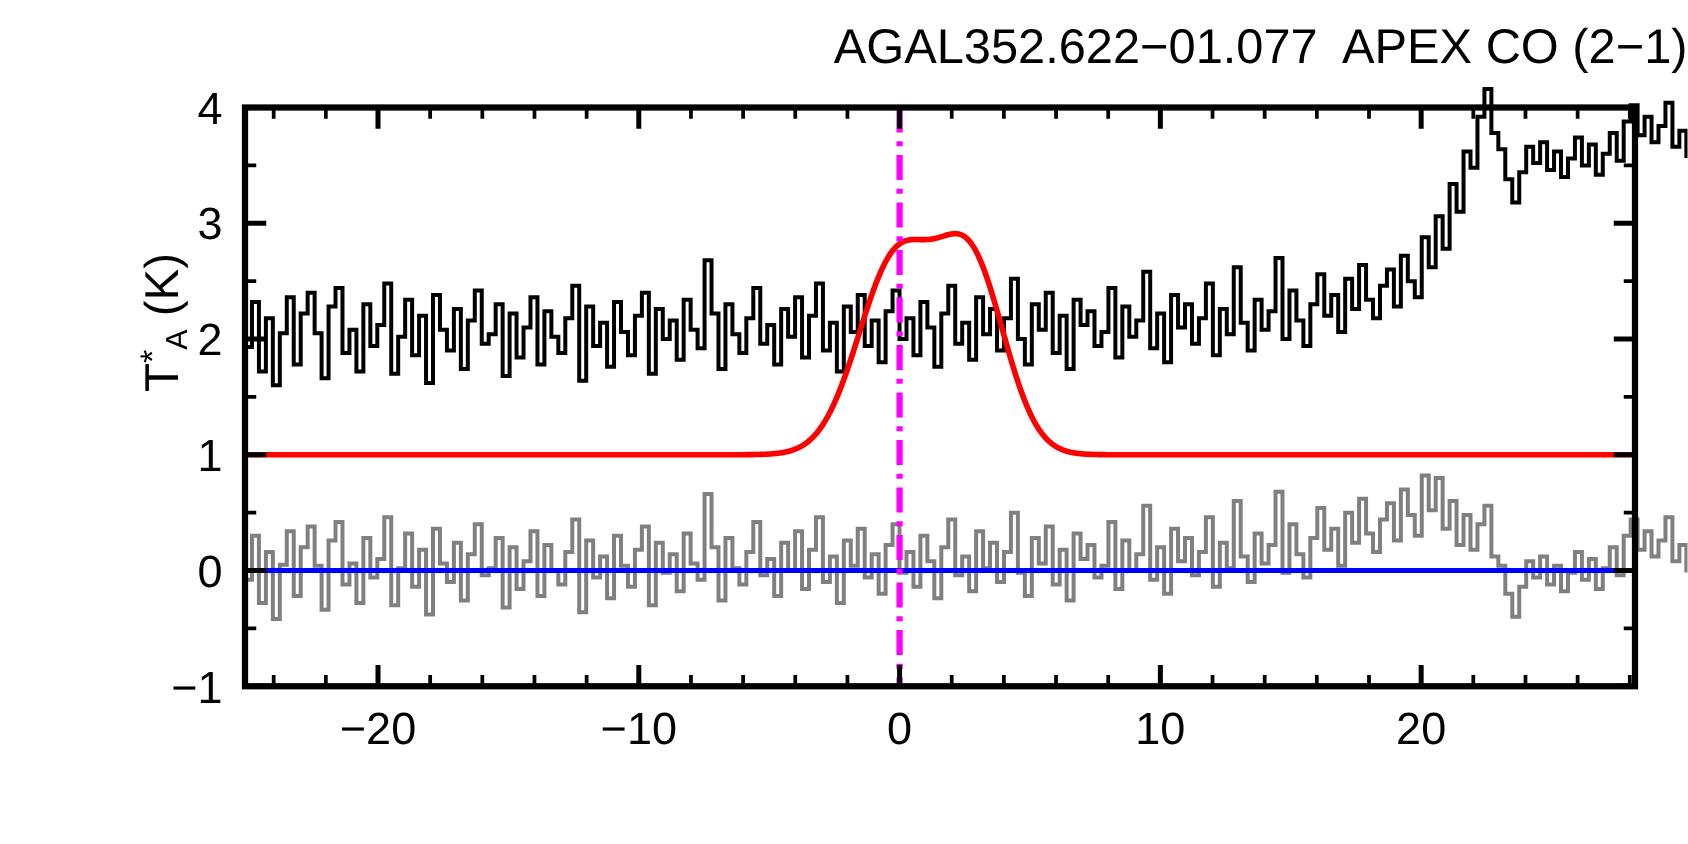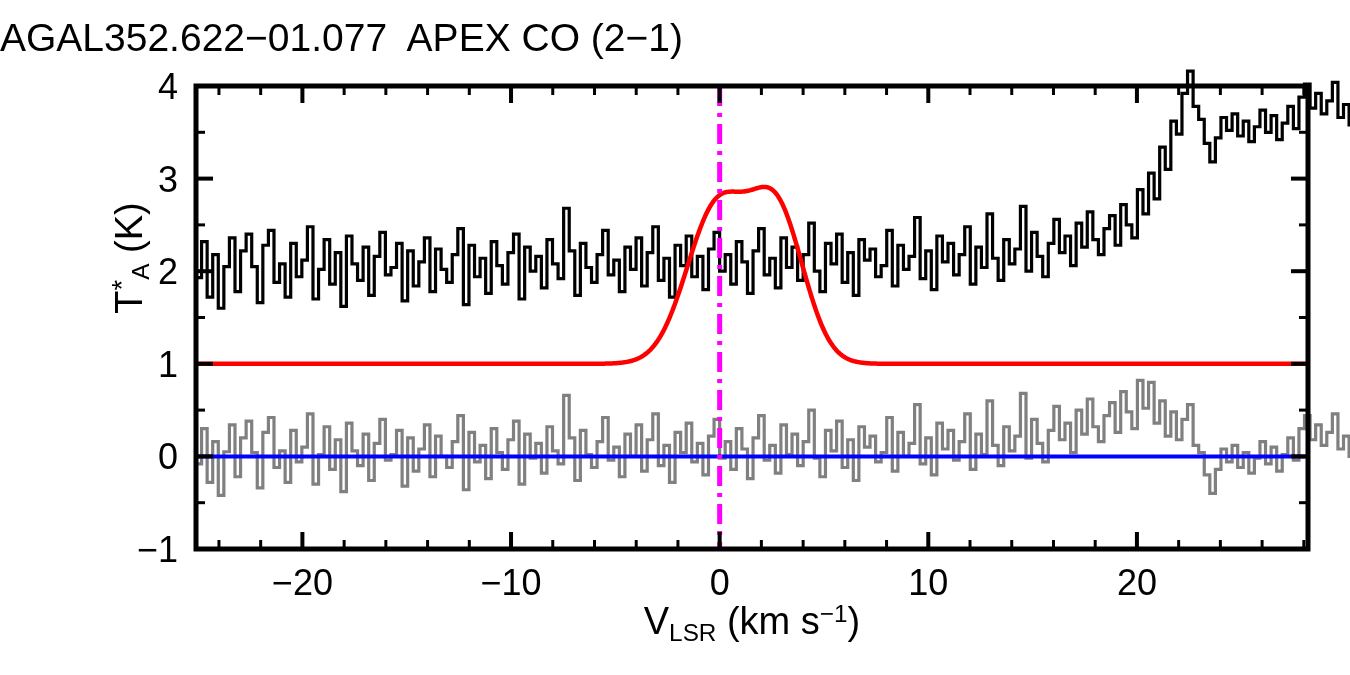--- a/index.html
+++ b/index.html
@@ -18,21 +18,21 @@
     position: relative;
     width: 1350px;
     height: 675px;
     background: #ffffff;
   }
   #plot-title {
     position: absolute;
     left: 0;
     top: 16px;
     width: 1350px;
-    text-align: left;
+    text-align: right;
     font-size: 39px;
     font-weight: 400;
     letter-spacing: 0px;
     white-space: pre;
     font-family: "Liberation Sans", sans-serif;
   }
   #chart-svg {
     position: absolute;
     left: 0;
     top: 0;
@@ -85,21 +85,20 @@
 </style>
 </head>
 <body>
 
 <div id="figure">
 
   <div id="plot-title">AGAL352.622−01.077  APEX CO (2−1)</div>
 
   <div id="y-axis-title"><span>T</span><span class="supstar">*</span><span class="sub">A</span><span> (K)</span></div>
 
-  <div id="x-axis-title"><span>V</span><span class="sub">LSR</span><span> (km s</span><span class="sup">−1</span><span>)</span></div>
 
   <svg id="chart-svg" width="1350" height="675">
     <g id="g-residual">
         <path d="M196 463.808L201.5704315196998 463.808L201.5704315196998 428.62L207.1408630393996 428.62L207.1408630393996 482.328L212.7112945590994 482.328L212.7112945590994 441.584L218.2817260787992 441.584L218.2817260787992 495.292L223.85215759849902 495.292L223.85215759849902 451.77L229.4225891181988 451.77L229.4225891181988 424.916L234.9930206378986 424.916L234.9930206378986 476.772L240.56345215759842 476.772L240.56345215759842 437.88L246.13388367729823 437.88L246.13388367729823 421.212L251.704315196998 421.212L251.704315196998 452.696L257.2747467166978 452.696L257.2747467166978 487.884L262.8451782363976 487.884L262.8451782363976 432.324L268.4156097560974 432.324L268.4156097560974 417.50800000000004L273.9860412757972 417.50800000000004L273.9860412757972 467.512L279.55647279549703 467.512L279.55647279549703 450.844L285.12690431519684 450.844L285.12690431519684 482.328L290.69733583489665 482.328L290.69733583489665 430.472L296.26776735459646 430.472L296.26776735459646 461.956L301.8381988742962 461.956L301.8381988742962 447.14L307.408630393996 447.14L307.408630393996 413.804L312.97906191369583 413.804L312.97906191369583 484.18L318.54949343339564 484.18L318.54949343339564 454.548L324.1199249530954 454.548L324.1199249530954 426.76800000000003L329.6903564727952 426.76800000000003L329.6903564727952 469.36400000000003L335.260787992495 469.36400000000003L335.260787992495 439.73199999999997L340.8312195121948 439.73199999999997L340.8312195121948 491.588L346.40165103189463 491.588L346.40165103189463 423.064L351.97208255159444 423.064L351.97208255159444 450.844L357.54251407129425 450.844L357.54251407129425 465.65999999999997L363.11294559099406 465.65999999999997L363.11294559099406 434.176L368.68337711069387 434.176L368.68337711069387 480.476L374.2538086303937 480.476L374.2538086303937 443.436L379.8242401500935 443.436L379.8242401500935 419.36L385.39467166979324 419.36L385.39467166979324 460.104L390.96510318949305 460.104L390.96510318949305 454.548L396.53553470919286 454.548L396.53553470919286 430.472L402.1059662288926 430.472L402.1059662288926 486.03200000000004L407.6763977485924 486.03200000000004L407.6763977485924 437.88L413.24682926829223 437.88L413.24682926829223 471.216L418.81726078799204 471.216L418.81726078799204 448.99199999999996L424.38769230769185 448.99199999999996L424.38769230769185 424.916L429.95812382739166 424.916L429.95812382739166 476.772L435.52855534709147 476.772L435.52855534709147 436.028L441.0989868667913 436.028L441.0989868667913 456.4L446.6694183864911 456.4L446.6694183864911 467.512L452.23984990619084 467.512L452.23984990619084 441.584L457.81028142589065 441.584L457.81028142589065 415.656L463.38071294559046 415.656L463.38071294559046 489.736L468.95114446529027 489.736L468.95114446529027 432.324L474.5215759849901 432.324L474.5215759849901 461.956L480.09200750468983 461.956L480.09200750468983 445.288L485.6624390243897 445.288L485.6624390243897 478.624L491.23287054408945 478.624L491.23287054408945 428.62L496.80330206378926 428.62L496.80330206378926 452.696L502.37373358348907 452.696L502.37373358348907 469.36400000000003L507.9441651031889 469.36400000000003L507.9441651031889 439.73199999999997L513.5145966228886 439.73199999999997L513.5145966228886 421.212L519.0850281425885 421.212L519.0850281425885 484.18L524.6554596622882 484.18L524.6554596622882 434.176L530.2258911819881 434.176L530.2258911819881 458.252L535.7963227016878 458.252L535.7963227016878 443.436L541.3667542213877 443.436L541.3667542213877 473.068L546.9371857410875 473.068L546.9371857410875 426.76800000000003L552.5076172607874 426.76800000000003L552.5076172607874 450.844L558.078048780487 450.844L558.078048780487 463.808L563.648480300187 463.808L563.648480300187 395.284L569.2189118198868 395.284L569.2189118198868 437.88L574.7893433395866 437.88L574.7893433395866 480.476L580.3597748592864 480.476L580.3597748592864 430.472L585.9302063789862 430.472L585.9302063789862 454.548L591.5006378986861 454.548L591.5006378986861 467.512L597.0710694183858 467.512L597.0710694183858 441.584L602.6415009380858 441.584L602.6415009380858 417.50800000000004L608.2119324577855 417.50800000000004L608.2119324577855 460.104L613.7823639774854 460.104L613.7823639774854 447.14L619.3527954971851 447.14L619.3527954971851 476.772L624.923227016885 476.772L624.923227016885 434.176L630.4936585365848 434.176L630.4936585365848 456.4L636.0640900562846 456.4L636.0640900562846 424.916L641.6345215759843 424.916L641.6345215759843 471.216L647.2049530956842 471.216L647.2049530956842 439.73199999999997L652.7753846153839 439.73199999999997L652.7753846153839 413.804L658.3458161350839 413.804L658.3458161350839 465.65999999999997L663.9162476547835 465.65999999999997L663.9162476547835 445.288L669.4866791744835 445.288L669.4866791744835 482.328L675.0571106941833 482.328L675.0571106941833 432.324L680.6275422138831 432.324L680.6275422138831 452.696L686.1979737335828 452.696L686.1979737335828 423.064L691.7684052532827 423.064L691.7684052532827 461.956L697.3388367729824 461.956L697.3388367729824 443.436L702.9092682926823 443.436L702.9092682926823 474.92L708.4796998123821 474.92L708.4796998123821 436.028L714.050131332082 436.028L714.050131332082 419.36L719.6205628517818 419.36L719.6205628517818 458.252L725.1909943714816 458.252L725.1909943714816 441.584L730.7614258911814 441.584L730.7614258911814 469.36400000000003L736.3318574108812 469.36400000000003L736.3318574108812 428.62L741.902288930581 428.62L741.902288930581 448.99199999999996L747.4727204502809 448.99199999999996L747.4727204502809 478.624L753.0431519699806 478.624L753.0431519699806 437.88L758.6135834896804 437.88L758.6135834896804 415.656L764.1840150093802 415.656L764.1840150093802 460.104L769.7544465290802 460.104L769.7544465290802 445.288L775.3248780487799 445.288L775.3248780487799 473.068L780.8953095684797 473.068L780.8953095684797 424.916L786.4657410881795 424.916L786.4657410881795 454.548L792.0361726078793 454.548L792.0361726078793 434.176L797.6066041275791 434.176L797.6066041275791 465.65999999999997L803.1770356472789 465.65999999999997L803.1770356472789 441.584L808.7474671669787 441.584L808.7474671669787 410.1L814.3178986866786 410.1L814.3178986866786 458.252L819.8883302063783 458.252L819.8883302063783 476.772L825.4587617260783 476.772L825.4587617260783 430.472L831.0291932457781 430.472L831.0291932457781 450.844L836.5996247654779 450.844L836.5996247654779 421.212L842.1700562851778 421.212L842.1700562851778 467.512L847.7404878048775 467.512L847.7404878048775 439.73199999999997L853.3109193245773 439.73199999999997L853.3109193245773 480.476L858.8813508442771 480.476L858.8813508442771 426.76800000000003L864.4517823639768 426.76800000000003L864.4517823639768 447.14L870.0222138836767 447.14L870.0222138836767 436.028L875.5926454033765 436.028L875.5926454033765 461.956L881.1630769230765 461.956L881.1630769230765 452.696L886.7335084427763 452.696L886.7335084427763 417.50800000000004L892.303939962476 417.50800000000004L892.303939962476 471.216L897.8743714821759 471.216L897.8743714821759 432.324L903.4448030018756 432.324L903.4448030018756 456.4L909.0152345215755 456.4L909.0152345215755 443.436L914.5856660412752 443.436L914.5856660412752 404.544L920.156097560975 404.544L920.156097560975 463.808L925.7265290806748 463.808L925.7265290806748 437.88L931.2969606003747 437.88L931.2969606003747 474.92L936.8673921200743 474.92L936.8673921200743 423.064L942.4378236397743 423.064L942.4378236397743 448.99199999999996L948.0082551594741 448.99199999999996L948.0082551594741 430.472L953.578686679174 430.472L953.578686679174 460.104L959.1491181988736 460.104L959.1491181988736 441.584L964.7195497185735 441.584L964.7195497185735 413.804L970.2899812382732 413.804L970.2899812382732 469.36400000000003L975.8604127579731 469.36400000000003L975.8604127579731 434.176L981.4308442776728 434.176L981.4308442776728 454.548L987.0012757973727 454.548L987.0012757973727 400.84000000000003L992.5717073170724 400.84000000000003L992.5717073170724 445.288L998.1421388367723 445.288L998.1421388367723 465.65999999999997L1003.712570356472 465.65999999999997L1003.712570356472 426.76800000000003L1009.2830018761719 426.76800000000003L1009.2830018761719 450.844L1014.8534333958717 450.844L1014.8534333958717 436.028L1020.4238649155716 436.028L1020.4238649155716 393.432L1025.9942964352713 393.432L1025.9942964352713 458.252L1031.5647279549712 458.252L1031.5647279549712 419.36L1037.135159474671 419.36L1037.135159474671 443.436L1042.7055909943706 443.436L1042.7055909943706 461.956L1048.2760225140705 461.956L1048.2760225140705 430.472L1053.8464540337704 430.472L1053.8464540337704 406.396L1059.4168855534704 406.396L1059.4168855534704 439.73199999999997L1064.9873170731698 439.73199999999997L1064.9873170731698 423.064L1070.5577485928698 423.064L1070.5577485928698 452.696L1076.1281801125695 452.696L1076.1281801125695 410.1L1081.6986116322694 410.1L1081.6986116322694 434.176L1087.269043151969 434.176L1087.269043151969 398.988L1092.8394746716688 398.988L1092.8394746716688 426.76800000000003L1098.4099061913687 426.76800000000003L1098.4099061913687 441.584L1103.9803377110686 441.584L1103.9803377110686 415.656L1109.5507692307683 415.656L1109.5507692307683 402.692L1115.121200750468 402.692L1115.121200750468 432.324L1120.691632270168 432.324L1120.691632270168 391.58000000000004L1126.2620637898679 391.58000000000004L1126.2620637898679 411.952L1131.8324953095675 411.952L1131.8324953095675 428.62L1137.4029268292672 428.62L1137.4029268292672 380.468L1142.9733583489672 380.468L1142.9733583489672 408.248L1148.5437898686669 408.248L1148.5437898686669 382.32L1154.1142213883668 382.32L1154.1142213883668 423.064L1159.6846529080665 423.064L1159.6846529080665 400.84000000000003L1165.2550844277662 400.84000000000003L1165.2550844277662 436.028L1170.825515947466 436.028L1170.825515947466 411.952L1176.395947467166 411.952L1176.395947467166 439.73199999999997L1181.9663789868655 439.73199999999997L1181.9663789868655 419.36L1187.5368105065654 419.36L1187.5368105065654 404.544L1193.1072420262653 404.544L1193.1072420262653 445.288L1198.6776735459653 445.288L1198.6776735459653 452.696L1204.2481050656647 452.696L1204.2481050656647 474.92L1209.8185365853647 474.92L1209.8185365853647 493.44L1215.3889681050646 493.44L1215.3889681050646 469.36400000000003L1220.9593996247643 469.36400000000003L1220.9593996247643 448.99199999999996L1226.5298311444642 448.99199999999996L1226.5298311444642 461.956L1232.100262664164 461.956L1232.100262664164 445.288L1237.6706941838638 445.288L1237.6706941838638 467.512L1243.2411257035635 467.512L1243.2411257035635 452.696L1248.8115572232632 452.696L1248.8115572232632 473.068L1254.3819887429631 473.068L1254.3819887429631 458.252L1259.952420262663 458.252L1259.952420262663 441.584L1265.5228517823627 441.584L1265.5228517823627 463.808L1271.0932833020624 463.808L1271.0932833020624 447.14L1276.6637148217624 447.14L1276.6637148217624 471.216L1282.2341463414623 471.216L1282.2341463414623 454.548L1287.804577861162 454.548L1287.804577861162 437.88L1293.3750093808617 437.88L1293.3750093808617 460.104L1298.9454409005616 460.104L1298.9454409005616 428.62L1304.5158724202613 428.62L1304.5158724202613 415.656L1310.086303939961 415.656L1310.086303939961 439.73199999999997L1315.656735459661 439.73199999999997L1315.656735459661 424.916L1321.2271669793608 424.916L1321.2271669793608 445.288L1326.7975984990605 445.288L1326.7975984990605 432.324L1332.3680300187605 432.324L1332.3680300187605 413.804L1337.9384615384602 413.804L1337.9384615384602 448.99199999999996L1343.50889305816 448.99199999999996L1343.50889305816 436.028L1349.0793245778598 436.028L1349.0793245778598 456.4L1354.6497560975595 456.4L1354.6497560975595 469.36400000000003L1360.2201876172594 469.36400000000003L1360.2201876172594 484.18L1365.790619136959 484.18L1365.790619136959 498.996L1371.361050656659 498.996L1371.361050656659 513.812L1376.931482176359 513.812L1376.931482176359 526.776L1382.5019136960584 526.776L1382.5019136960584 510.108L1388.0723452157586 510.108L1388.0723452157586 524.924L1393.6427767354583 524.924L1393.6427767354583 534.184L1399.2132082551582 534.184L1399.2132082551582 543.444L1404.783639774858 543.444L1404.783639774858 521.22L1410.3540712945578 521.22L1410.3540712945578 506.404L1415.924502814258 506.404L1415.924502814258 526.776L1421.4949343339576 526.776L1421.4949343339576 510.108L1427.0653658536573 510.108L1427.0653658536573 493.44L1432.6357973733575 493.44L1432.6357973733575 513.812L1438.2062288930572 513.812L1438.2062288930572 498.996L1443.7766604127573 498.996L1443.7766604127573 521.22L1449.347091932457 521.22L1449.347091932457 502.7L1454.9175234521567 502.7L1454.9175234521567 478.624L1460.4879549718569 478.624L1460.4879549718569 510.108L1466.0583864915566 510.108L1466.0583864915566 495.292L1471.6288180112567 495.292L1471.6288180112567 519.368L1477.1992495309564 519.368L1477.1992495309564 502.7L1482.7696810506561 502.7L1482.7696810506561 486.03200000000004L1488.3401125703563 486.03200000000004L1488.3401125703563 508.256L1493.910544090056 508.256L1493.910544090056 493.44L1499.4809756097561 493.44L1499.4809756097561 467.512L1505.0514071294558 467.512L1505.0514071294558 502.7L1510.6218386491555 502.7L1510.6218386491555 487.884L1516.1922701688557 487.884L1516.1922701688557 511.96L1521.7627016885554 511.96L1521.7627016885554 497.144L1527.3331332082553 497.144L1527.3331332082553 478.624L1532.9035647279552 478.624L1532.9035647279552 506.404L1538.473996247655 506.404L1538.473996247655 489.736L1544.0444277673548 489.736L1544.0444277673548 517.516L1549.6148592870547 517.516L1549.6148592870547 498.996L1555.185290806755 498.996L1555.185290806755 473.068L1560.7557223264546 473.068L1560.7557223264546 508.256L1566.3261538461543 508.256L1566.3261538461543 491.588L1571.8965853658544 491.588L1571.8965853658544 513.812L1577.4670168855544 513.812L1577.4670168855544 498.996L1583.037448405254 498.996L1583.037448405254 480.476L1588.6078799249537 480.476L1588.6078799249537 506.404L1594.1783114446537 506.404L1594.1783114446537 489.736L1599.7487429643538 489.736L1599.7487429643538 517.516L1605.3191744840535 517.516L1605.3191744840535 500.848L1610.8896060037534 500.848L1610.8896060037534 461.956L1616.4600375234534 461.956L1616.4600375234534 510.108L1622.0304690431533 510.108L1622.0304690431533 493.44L1627.600900562853 493.44L1627.600900562853 515.664L1633.1713320825527 515.664L1633.1713320825527 497.144L1638.7417636022528 497.144L1638.7417636022528 474.92L1644.3121951219528 474.92L1644.3121951219528 504.552L1649.8826266416525 504.552L1649.8826266416525 487.884L1655.4530581613524 487.884L1655.4530581613524 511.96L1661.0234896810523 511.96L1661.0234896810523 495.292L1666.5939212007524 495.292L1666.5939212007524 482.328L1672.1643527204521 482.328L1672.1643527204521 508.256L1677.7347842401516 508.256L1677.7347842401516 491.588L1683.3052157598518 491.588L1683.3052157598518 517.516L1688.8756472795517 517.516L1688.8756472795517 498.996L1694.4460787992516 498.996L1694.4460787992516 478.624L1700.0165103189513 478.624L1700.0165103189513 506.404L1705.5869418386512 506.404L1705.5869418386512 489.736L1711.1573733583514 489.736L1711.1573733583514 513.812L1716.727804878051 513.812L1716.727804878051 454.548L1722.298236397751 454.548L1722.298236397751 497.144L1727.8686679174507 497.144L1727.8686679174507 510.108L1733.4390994371506 510.108L1733.4390994371506 493.44L1739.0095309568505 493.44L1739.0095309568505 521.22L1744.5799624765502 521.22L1744.5799624765502 502.7L1750.1503939962504 502.7L1750.1503939962504 476.772L1755.7208255159503 476.772L1755.7208255159503 508.256L1761.29125703565 508.256L1761.29125703565 491.588L1766.86168855535 491.588L1766.86168855535 515.664L1772.4321200750499 515.664L1772.4321200750499 498.996L1778.00255159475 498.996L1778.00255159475 471.216L1783.5729831144495 471.216L1783.5729831144495 506.404L1789.1434146341492 506.404L1789.1434146341492 489.736L1794.7138461538493 489.736L1794.7138461538493 511.96L1800.2842776735492 511.96L1800.2842776735492 495.292L1805.8547091932492 495.292L1805.8547091932492 482.328L1811.4251407129489 482.328L1811.4251407129489 519.368L1816.9955722326488 519.368L1816.9955722326488 500.848L1822.566003752349 500.848L1822.566003752349 478.624L1828.1364352720486 478.624L1828.1364352720486 508.256L1833.7068667917483 508.256L1833.7068667917483 493.44L1839.2772983114482 493.44L1839.2772983114482 513.812L1844.8477298311482 513.812L1844.8477298311482 497.144L1850.418161350848 497.144L1850.418161350848 474.92L1855.9885928705478 474.92L1855.9885928705478 506.404L1861.559024390248 506.404L1861.559024390248 489.736L1867.1294559099479 489.736L1867.1294559099479 517.516L1872.6998874296476 517.516L1872.6998874296476 498.996L1878.2703189493473 498.996L1878.2703189493473 480.476L1883.8407504690472 480.476L1883.8407504690472 510.108L1889.4111819887473 510.108L1889.4111819887473 491.588L1894.981613508447 491.588L1894.981613508447 448.99199999999996L1900.5520450281467 448.99199999999996L1900.5520450281467 502.7L1906.1224765478469 502.7L1906.1224765478469 515.664L1911.6929080675468 515.664L1911.6929080675468 495.292L1917.2633395872467 495.292L1917.2633395872467 473.068L1922.8337711069464 473.068L1922.8337711069464 508.256L1928.4042026266463 508.256L1928.4042026266463 493.44L1933.9746341463465 493.44L1933.9746341463465 511.96L1939.545065666046 511.96L1939.545065666046 487.884L1945.1154971857459 487.884L1945.1154971857459 500.848L1950.6859287054458 500.848L1950.6859287054458 517.516L1956.2563602251457 517.516L1956.2563602251457 497.144L1961.8267917448457 497.144L1961.8267917448457 476.772L1967.3972232645453 476.772L1967.3972232645453 506.404L1972.9676547842455 506.404L1972.9676547842455 491.588L1978.5380863039454 491.588L1978.5380863039454 513.812L1984.108517823645 513.812L1984.108517823645 498.996L1989.6789493433448 498.996L1989.6789493433448 484.18L1995.2493808630447 484.18L1995.2493808630447 510.108L2000.8198123827449 510.108L2000.8198123827449 493.44L2006.3902439024446 493.44L2006.3902439024446 519.368L2011.9606754221443 519.368L2011.9606754221443 500.848L2017.5311069418444 500.848L2017.5311069418444 480.476L2023.1015384615444 480.476L2023.1015384615444 508.256L2028.6719699812443 508.256L2028.6719699812443 489.736L2034.2424015009437 489.736L2034.2424015009437 515.664L2039.8128330206437 515.664L2039.8128330206437 497.144L2045.3832645403438 497.144L2045.3832645403438 474.92L2050.9536960600435 474.92L2050.9536960600435 504.552L2056.5241275797434 504.552L2056.5241275797434 491.588L2062.0945590994434 491.588L2062.0945590994434 511.96L2067.6649906191424 511.96L2067.6649906191424 495.292L2073.2354221388423 495.292L2073.2354221388423 517.516L2078.805853658542 517.516L2078.805853658542 500.848L2084.376285178242 500.848L2084.376285178242 478.624L2089.946716697942 478.624L2089.946716697942 508.256L2095.517148217641 508.256L2095.517148217641 493.44L2101.087579737341 493.44L2101.087579737341 513.812L2106.658011257041 513.812L2106.658011257041 498.996L2112.228442776741 498.996L2112.228442776741 482.328L2117.7988742964403 482.328L2117.7988742964403 506.404L2123.36930581614 506.404L2123.36930581614 489.736L2128.9397373358397 489.736L2128.9397373358397 521.22L2134.5101688555396 521.22L2134.5101688555396 502.7L2140.0806003752396 502.7L2140.0806003752396 476.772L2145.651031894939 476.772L2145.651031894939 510.108L2151.2214634146385 510.108L2151.2214634146385 495.292L2156.7918949343384 495.292L2156.7918949343384 515.664L2162.3623264540383 515.664L2162.3623264540383 497.144L2167.9327579737383 497.144L2167.9327579737383 486.03200000000004L2173.5031894934373 486.03200000000004L2173.5031894934373 504.552L2179.073621013137 504.552L2179.073621013137 491.588L2184.644052532837 491.588L2184.644052532837 517.516L2190.214484052537 517.516L2190.214484052537 498.996L2195.7849155722365 498.996L2195.7849155722365 480.476L2201.355347091936 480.476L2201.355347091936 511.96L2206.925778611636 511.96L2206.925778611636 493.44L2212.496210131336 493.44L2212.496210131336 508.256L2218.0666416510358 508.256L2218.0666416510358 497.144L2223.637073170735 497.144L2223.637073170735 541.592L2229.2075046904347 541.592L2229.2075046904347 513.812L2234.7779362101346 513.812L2234.7779362101346 500.848L2240.3483677298345 500.848" fill="none" stroke="#808080" stroke-width="3.2" stroke-linejoin="miter"></path>
       </g>
     <g id="g-zero">
         <line x1="196" y1="456.4" x2="1308" y2="456.4" stroke="#0000ff" stroke-width="4"></line>
       </g>
     <g id="g-spectrum">
         <path d="M196 277.68199999999996L201.5704315196998 277.68199999999996L201.5704315196998 241.56799999999998L207.1408630393996 241.56799999999998L207.1408630393996 297.12800000000004L212.7112945590994 297.12800000000004L212.7112945590994 254.53200000000004L218.2817260787992 254.53200000000004L218.2817260787992 308.24L223.85215759849902 308.24L223.85215759849902 266.57L229.4225891181988 266.57L229.4225891181988 237.86399999999998L234.9930206378986 237.86399999999998L234.9930206378986 291.572L240.56345215759842 291.572L240.56345215759842 250.82800000000003L246.13388367729823 250.82800000000003L246.13388367729823 234.16000000000003L251.704315196998 234.16000000000003L251.704315196998 266.57L257.2747467166978 266.57L257.2747467166978 302.68399999999997L262.8451782363976 302.68399999999997L262.8451782363976 245.272L268.4156097560974 245.272L268.4156097560974 230.45600000000002L273.9860412757972 230.45600000000002L273.9860412757972 282.312L279.55647279549703 282.312L279.55647279549703 263.79200000000003L285.12690431519684 263.79200000000003L285.12690431519684 297.12800000000004L290.69733583489665 297.12800000000004L290.69733583489665 243.42000000000002L296.26776735459646 243.42000000000002L296.26776735459646 276.75600000000003L301.8381988742962 276.75600000000003L301.8381988742962 260.088L307.408630393996 260.088L307.408630393996 226.752L312.97906191369583 226.752L312.97906191369583 298.98L318.54949343339564 298.98L318.54949343339564 269.348L324.1199249530954 269.348L324.1199249530954 239.716L329.6903564727952 239.716L329.6903564727952 284.16400000000004L335.260787992495 284.16400000000004L335.260787992495 252.68L340.8312195121948 252.68L340.8312195121948 306.388L346.40165103189463 306.388L346.40165103189463 236.01200000000006L351.97208255159444 236.01200000000006L351.97208255159444 263.79200000000003L357.54251407129425 263.79200000000003L357.54251407129425 280.46000000000004L363.11294559099406 280.46000000000004L363.11294559099406 247.12400000000002L368.68337711069387 247.12400000000002L368.68337711069387 295.27599999999995L374.2538086303937 295.27599999999995L374.2538086303937 256.384L379.8242401500935 256.384L379.8242401500935 232.30800000000005L385.39467166979324 232.30800000000005L385.39467166979324 274.904L390.96510318949305 274.904L390.96510318949305 267.496L396.53553470919286 267.496L396.53553470919286 243.42000000000002L402.1059662288926 243.42000000000002L402.1059662288926 300.832L407.6763977485924 300.832L407.6763977485924 250.82800000000003L413.24682926829223 250.82800000000003L413.24682926829223 286.016L418.81726078799204 286.016L418.81726078799204 261.94L424.38769230769185 261.94L424.38769230769185 237.86399999999998L429.95812382739166 237.86399999999998L429.95812382739166 291.572L435.52855534709147 291.572L435.52855534709147 248.976L441.0989868667913 248.976L441.0989868667913 269.348L446.6694183864911 269.348L446.6694183864911 282.312L452.23984990619084 282.312L452.23984990619084 254.53200000000004L457.81028142589065 254.53200000000004L457.81028142589065 228.60400000000004L463.38071294559046 228.60400000000004L463.38071294559046 304.536L468.95114446529027 304.536L468.95114446529027 245.272L474.5215759849901 245.272L474.5215759849901 276.75600000000003L480.09200750468983 276.75600000000003L480.09200750468983 258.23600000000005L485.6624390243897 258.23600000000005L485.6624390243897 293.42400000000004L491.23287054408945 293.42400000000004L491.23287054408945 241.56799999999998L496.80330206378926 241.56799999999998L496.80330206378926 265.644L502.37373358348907 265.644L502.37373358348907 284.16400000000004L507.9441651031889 284.16400000000004L507.9441651031889 252.68L513.5145966228886 252.68L513.5145966228886 234.16000000000003L519.0850281425885 234.16000000000003L519.0850281425885 298.98L524.6554596622882 298.98L524.6554596622882 247.12400000000002L530.2258911819881 247.12400000000002L530.2258911819881 271.2L535.7963227016878 271.2L535.7963227016878 256.384L541.3667542213877 256.384L541.3667542213877 287.86800000000005L546.9371857410875 287.86800000000005L546.9371857410875 239.716L552.5076172607874 239.716L552.5076172607874 263.79200000000003L558.078048780487 263.79200000000003L558.078048780487 278.608L563.648480300187 278.608L563.648480300187 208.23200000000003L569.2189118198868 208.23200000000003L569.2189118198868 250.82800000000003L574.7893433395866 250.82800000000003L574.7893433395866 295.27599999999995L580.3597748592864 295.27599999999995L580.3597748592864 243.42000000000002L585.9302063789862 243.42000000000002L585.9302063789862 267.496L591.5006378986861 267.496L591.5006378986861 282.312L597.0710694183858 282.312L597.0710694183858 254.53200000000004L602.6415009380858 254.53200000000004L602.6415009380858 230.45600000000002L608.2119324577855 230.45600000000002L608.2119324577855 274.904L613.7823639774854 274.904L613.7823639774854 260.088L619.3527954971851 260.088L619.3527954971851 291.572L624.923227016885 291.572L624.923227016885 247.12400000000002L630.4936585365848 247.12400000000002L630.4936585365848 269.348L636.0640900562846 269.348L636.0640900562846 237.86399999999998L641.6345215759843 237.86399999999998L641.6345215759843 286.016L647.2049530956842 286.016L647.2049530956842 252.68L652.7753846153839 252.68L652.7753846153839 226.752L658.3458161350839 226.752L658.3458161350839 280.46000000000004L663.9162476547835 280.46000000000004L663.9162476547835 258.23600000000005L669.4866791744835 258.23600000000005L669.4866791744835 297.12800000000004L675.0571106941833 297.12800000000004L675.0571106941833 245.272L680.6275422138831 245.272L680.6275422138831 265.644L686.1979737335828 265.644L686.1979737335828 236.01200000000006L691.7684052532827 236.01200000000006L691.7684052532827 276.75600000000003L697.3388367729824 276.75600000000003L697.3388367729824 256.384L702.9092682926823 256.384L702.9092682926823 289.72L708.4796998123821 289.72L708.4796998123821 248.976L714.050131332082 248.976L714.050131332082 232.30800000000005L719.6205628517818 232.30800000000005L719.6205628517818 271.2L725.1909943714816 271.2L725.1909943714816 254.53200000000004L730.7614258911814 254.53200000000004L730.7614258911814 284.16400000000004L736.3318574108812 284.16400000000004L736.3318574108812 241.56799999999998L741.902288930581 241.56799999999998L741.902288930581 261.94L747.4727204502809 261.94L747.4727204502809 293.42400000000004L753.0431519699806 293.42400000000004L753.0431519699806 250.82800000000003L758.6135834896804 250.82800000000003L758.6135834896804 228.60400000000004L764.1840150093802 228.60400000000004L764.1840150093802 274.904L769.7544465290802 274.904L769.7544465290802 258.23600000000005L775.3248780487799 258.23600000000005L775.3248780487799 287.86800000000005L780.8953095684797 287.86800000000005L780.8953095684797 237.86399999999998L786.4657410881795 237.86399999999998L786.4657410881795 267.496L792.0361726078793 267.496L792.0361726078793 247.12400000000002L797.6066041275791 247.12400000000002L797.6066041275791 280.46000000000004L803.1770356472789 280.46000000000004L803.1770356472789 254.53200000000004L808.7474671669787 254.53200000000004L808.7474671669787 223.048L814.3178986866786 223.048L814.3178986866786 271.2L819.8883302063783 271.2L819.8883302063783 291.572L825.4587617260783 291.572L825.4587617260783 243.42000000000002L831.0291932457781 243.42000000000002L831.0291932457781 263.79200000000003L836.5996247654779 263.79200000000003L836.5996247654779 234.16000000000003L842.1700562851778 234.16000000000003L842.1700562851778 282.312L847.7404878048775 282.312L847.7404878048775 252.68L853.3109193245773 252.68L853.3109193245773 295.27599999999995L858.8813508442771 295.27599999999995L858.8813508442771 239.716L864.4517823639768 239.716L864.4517823639768 260.088L870.0222138836767 260.088L870.0222138836767 248.976L875.5926454033765 248.976L875.5926454033765 276.75600000000003L881.1630769230765 276.75600000000003L881.1630769230765 265.644L886.7335084427763 265.644L886.7335084427763 230.45600000000002L892.303939962476 230.45600000000002L892.303939962476 286.016L897.8743714821759 286.016L897.8743714821759 245.272L903.4448030018756 245.272L903.4448030018756 269.348L909.0152345215755 269.348L909.0152345215755 256.384L914.5856660412752 256.384L914.5856660412752 217.49200000000002L920.156097560975 217.49200000000002L920.156097560975 278.608L925.7265290806748 278.608L925.7265290806748 250.82800000000003L931.2969606003747 250.82800000000003L931.2969606003747 289.72L936.8673921200743 289.72L936.8673921200743 236.01200000000006L942.4378236397743 236.01200000000006L942.4378236397743 261.94L948.0082551594741 261.94L948.0082551594741 243.42000000000002L953.578686679174 243.42000000000002L953.578686679174 274.904L959.1491181988736 274.904L959.1491181988736 254.53200000000004L964.7195497185735 254.53200000000004L964.7195497185735 226.752L970.2899812382732 226.752L970.2899812382732 284.16400000000004L975.8604127579731 284.16400000000004L975.8604127579731 247.12400000000002L981.4308442776728 247.12400000000002L981.4308442776728 267.496L987.0012757973727 267.496L987.0012757973727 213.788L992.5717073170724 213.788L992.5717073170724 258.23600000000005L998.1421388367723 258.23600000000005L998.1421388367723 280.46000000000004L1003.712570356472 280.46000000000004L1003.712570356472 239.716L1009.2830018761719 239.716L1009.2830018761719 263.79200000000003L1014.8534333958717 263.79200000000003L1014.8534333958717 248.976L1020.4238649155716 248.976L1020.4238649155716 206.38L1025.9942964352713 206.38L1025.9942964352713 271.2L1031.5647279549712 271.2L1031.5647279549712 232.30800000000005L1037.135159474671 232.30800000000005L1037.135159474671 256.384L1042.7055909943706 256.384L1042.7055909943706 276.75600000000003L1048.2760225140705 276.75600000000003L1048.2760225140705 243.42000000000002L1053.8464540337704 243.42000000000002L1053.8464540337704 219.344L1059.4168855534704 219.344L1059.4168855534704 252.68L1064.9873170731698 252.68L1064.9873170731698 236.01200000000006L1070.5577485928698 236.01200000000006L1070.5577485928698 265.644L1076.1281801125695 265.644L1076.1281801125695 223.048L1081.6986116322694 223.048L1081.6986116322694 247.12400000000002L1087.269043151969 247.12400000000002L1087.269043151969 211.93600000000004L1092.8394746716688 211.93600000000004L1092.8394746716688 239.716L1098.4099061913687 239.716L1098.4099061913687 254.53200000000004L1103.9803377110686 254.53200000000004L1103.9803377110686 228.60400000000004L1109.5507692307683 228.60400000000004L1109.5507692307683 215.64L1115.121200750468 215.64L1115.121200750468 245.272L1120.691632270168 245.272L1120.691632270168 204.52800000000002L1126.2620637898679 204.52800000000002L1126.2620637898679 224.90000000000003L1131.8324953095675 224.90000000000003L1131.8324953095675 237.86399999999998L1137.4029268292672 237.86399999999998L1137.4029268292672 189.712L1142.9733583489672 189.712L1142.9733583489672 213.788L1148.5437898686669 213.788L1148.5437898686669 173.04399999999998L1154.1142213883668 173.04399999999998L1154.1142213883668 198.97199999999998L1159.6846529080665 198.97199999999998L1159.6846529080665 147.11599999999999L1165.2550844277662 147.11599999999999L1165.2550844277662 169.34000000000003L1170.825515947466 169.34000000000003L1170.825515947466 121.18799999999999L1176.395947467166 121.18799999999999L1176.395947467166 134.15199999999993L1181.9663789868655 134.15199999999993L1181.9663789868655 93.40800000000002L1187.5368105065654 93.40800000000002L1187.5368105065654 71.18399999999997L1193.1072420262653 71.18399999999997L1193.1072420262653 106.37200000000007L1198.6776735459653 106.37200000000007L1198.6776735459653 119.3359999999999L1204.2481050656647 119.3359999999999L1204.2481050656647 143.41199999999998L1209.8185365853647 143.41199999999998L1209.8185365853647 161.93200000000002L1215.3889681050646 161.93200000000002L1215.3889681050646 137.85600000000005L1220.9593996247643 137.85600000000005L1220.9593996247643 117.48399999999998L1226.5298311444642 117.48399999999998L1226.5298311444642 130.44800000000004L1232.100262664164 130.44800000000004L1232.100262664164 113.77999999999997L1237.6706941838638 113.77999999999997L1237.6706941838638 136.00400000000002L1243.2411257035635 136.00400000000002L1243.2411257035635 121.18799999999999L1248.8115572232632 121.18799999999999L1248.8115572232632 141.55999999999995L1254.3819887429631 141.55999999999995L1254.3819887429631 126.74399999999991L1259.952420262663 126.74399999999991L1259.952420262663 110.07599999999996L1265.5228517823627 110.07599999999996L1265.5228517823627 132.3L1271.0932833020624 132.3L1271.0932833020624 115.632L1276.6637148217624 115.632L1276.6637148217624 139.70799999999997L1282.2341463414623 139.70799999999997L1282.2341463414623 123.04000000000002L1287.804577861162 123.04000000000002L1287.804577861162 106.37200000000007L1293.3750093808617 106.37200000000007L1293.3750093808617 128.596L1298.9454409005616 128.596L1298.9454409005616 97.11200000000002L1304.5158724202613 97.11200000000002L1304.5158724202613 84.14800000000002L1310.086303939961 84.14800000000002L1310.086303939961 108.22400000000005L1315.656735459661 108.22400000000005L1315.656735459661 93.40800000000002L1321.2271669793608 93.40800000000002L1321.2271669793608 113.77999999999997L1326.7975984990605 113.77999999999997L1326.7975984990605 100.81600000000003L1332.3680300187605 100.81600000000003L1332.3680300187605 82.29599999999999L1337.9384615384602 82.29599999999999L1337.9384615384602 117.48399999999998L1343.50889305816 117.48399999999998L1343.50889305816 104.52000000000004L1349.0793245778598 104.52000000000004L1349.0793245778598 124.892L1354.6497560975595 124.892L1354.6497560975595 137.85600000000005L1360.2201876172594 137.85600000000005L1360.2201876172594 154.524L1365.790619136959 154.524L1365.790619136959 173.04399999999998L1371.361050656659 173.04399999999998L1371.361050656659 193.416L1376.931482176359 193.416L1376.931482176359 213.788L1382.5019136960584 213.788L1382.5019136960584 202.676L1388.0723452157586 202.676L1388.0723452157586 223.048L1393.6427767354583 223.048L1393.6427767354583 236.01200000000006L1399.2132082551582 236.01200000000006L1399.2132082551582 250.82800000000003L1404.783639774858 250.82800000000003L1404.783639774858 230.45600000000002L1410.3540712945578 230.45600000000002L1410.3540712945578 217.49200000000002L1415.924502814258 217.49200000000002L1415.924502814258 239.716L1421.4949343339576 239.716L1421.4949343339576 224.90000000000003L1427.0653658536573 224.90000000000003L1427.0653658536573 210.084L1432.6357973733575 210.084L1432.6357973733575 232.30800000000005L1438.2062288930572 232.30800000000005L1438.2062288930572 219.344L1443.7766604127573 219.344L1443.7766604127573 243.42000000000002L1449.347091932457 243.42000000000002L1449.347091932457 226.752L1454.9175234521567 226.752L1454.9175234521567 204.52800000000002L1460.4879549718569 204.52800000000002L1460.4879549718569 236.01200000000006L1466.0583864915566 236.01200000000006L1466.0583864915566 221.19600000000003L1471.6288180112567 221.19600000000003L1471.6288180112567 247.12400000000002L1477.1992495309564 247.12400000000002L1477.1992495309564 230.45600000000002L1482.7696810506561 230.45600000000002L1482.7696810506561 213.788L1488.3401125703563 213.788L1488.3401125703563 237.86399999999998L1493.910544090056 237.86399999999998L1493.910544090056 223.048L1499.4809756097561 223.048L1499.4809756097561 197.12L1505.0514071294558 197.12L1505.0514071294558 232.30800000000005L1510.6218386491555 232.30800000000005L1510.6218386491555 217.49200000000002L1516.1922701688557 217.49200000000002L1516.1922701688557 243.42000000000002L1521.7627016885554 243.42000000000002L1521.7627016885554 226.752L1527.3331332082553 226.752L1527.3331332082553 208.23200000000003L1532.9035647279552 208.23200000000003L1532.9035647279552 236.01200000000006L1538.473996247655 236.01200000000006L1538.473996247655 219.344L1544.0444277673548 219.344L1544.0444277673548 248.976L1549.6148592870547 248.976L1549.6148592870547 228.60400000000004L1555.185290806755 228.60400000000004L1555.185290806755 202.676L1560.7557223264546 202.676L1560.7557223264546 239.716L1566.3261538461543 239.716L1566.3261538461543 223.048L1571.8965853658544 223.048L1571.8965853658544 245.272L1577.4670168855544 245.272L1577.4670168855544 230.45600000000002L1583.037448405254 230.45600000000002L1583.037448405254 211.93600000000004L1588.6078799249537 211.93600000000004L1588.6078799249537 237.86399999999998L1594.1783114446537 237.86399999999998L1594.1783114446537 221.19600000000003L1599.7487429643538 221.19600000000003L1599.7487429643538 250.82800000000003L1605.3191744840535 250.82800000000003L1605.3191744840535 232.30800000000005L1610.8896060037534 232.30800000000005L1610.8896060037534 191.56399999999996L1616.4600375234534 191.56399999999996L1616.4600375234534 241.56799999999998L1622.0304690431533 241.56799999999998L1622.0304690431533 224.90000000000003L1627.600900562853 224.90000000000003L1627.600900562853 247.12400000000002L1633.1713320825527 247.12400000000002L1633.1713320825527 228.60400000000004L1638.7417636022528 228.60400000000004L1638.7417636022528 206.38L1644.3121951219528 206.38L1644.3121951219528 236.01200000000006L1649.8826266416525 236.01200000000006L1649.8826266416525 219.344L1655.4530581613524 219.344L1655.4530581613524 243.42000000000002L1661.0234896810523 243.42000000000002L1661.0234896810523 226.752L1666.5939212007524 226.752L1666.5939212007524 213.788L1672.1643527204521 213.788L1672.1643527204521 239.716L1677.7347842401516 239.716L1677.7347842401516 223.048L1683.3052157598518 223.048L1683.3052157598518 248.976L1688.8756472795517 248.976L1688.8756472795517 230.45600000000002L1694.4460787992516 230.45600000000002L1694.4460787992516 210.084L1700.0165103189513 210.084L1700.0165103189513 237.86399999999998L1705.5869418386512 237.86399999999998L1705.5869418386512 221.19600000000003L1711.1573733583514 221.19600000000003L1711.1573733583514 245.272L1716.727804878051 245.272L1716.727804878051 187.86L1722.298236397751 187.86L1722.298236397751 228.60400000000004L1727.8686679174507 228.60400000000004L1727.8686679174507 241.56799999999998L1733.4390994371506 241.56799999999998L1733.4390994371506 224.90000000000003L1739.0095309568505 224.90000000000003L1739.0095309568505 252.68L1744.5799624765502 252.68L1744.5799624765502 234.16000000000003L1750.1503939962504 234.16000000000003L1750.1503939962504 208.23200000000003L1755.7208255159503 208.23200000000003L1755.7208255159503 239.716L1761.29125703565 239.716L1761.29125703565 223.048L1766.86168855535 223.048L1766.86168855535 247.12400000000002L1772.4321200750499 247.12400000000002L1772.4321200750499 230.45600000000002L1778.00255159475 230.45600000000002L1778.00255159475 202.676L1783.5729831144495 202.676L1783.5729831144495 237.86399999999998L1789.1434146341492 237.86399999999998L1789.1434146341492 221.19600000000003L1794.7138461538493 221.19600000000003L1794.7138461538493 243.42000000000002L1800.2842776735492 243.42000000000002L1800.2842776735492 226.752L1805.8547091932492 226.752L1805.8547091932492 213.788L1811.4251407129489 213.788L1811.4251407129489 250.82800000000003L1816.9955722326488 250.82800000000003L1816.9955722326488 232.30800000000005L1822.566003752349 232.30800000000005L1822.566003752349 210.084L1828.1364352720486 210.084L1828.1364352720486 239.716L1833.7068667917483 239.716L1833.7068667917483 224.90000000000003L1839.2772983114482 224.90000000000003L1839.2772983114482 245.272L1844.8477298311482 245.272L1844.8477298311482 228.60400000000004L1850.418161350848 228.60400000000004L1850.418161350848 206.38L1855.9885928705478 206.38L1855.9885928705478 237.86399999999998L1861.559024390248 237.86399999999998L1861.559024390248 221.19600000000003L1867.1294559099479 221.19600000000003L1867.1294559099479 248.976L1872.6998874296476 248.976L1872.6998874296476 230.45600000000002L1878.2703189493473 230.45600000000002L1878.2703189493473 211.93600000000004L1883.8407504690472 211.93600000000004L1883.8407504690472 241.56799999999998L1889.4111819887473 241.56799999999998L1889.4111819887473 223.048L1894.981613508447 223.048L1894.981613508447 182.30399999999997L1900.5520450281467 182.30399999999997L1900.5520450281467 234.16000000000003L1906.1224765478469 234.16000000000003L1906.1224765478469 247.12400000000002L1911.6929080675468 247.12400000000002L1911.6929080675468 226.752L1917.2633395872467 226.752L1917.2633395872467 204.52800000000002L1922.8337711069464 204.52800000000002L1922.8337711069464 239.716L1928.4042026266463 239.716L1928.4042026266463 224.90000000000003L1933.9746341463465 224.90000000000003L1933.9746341463465 243.42000000000002L1939.545065666046 243.42000000000002L1939.545065666046 219.344L1945.1154971857459 219.344L1945.1154971857459 232.30800000000005L1950.6859287054458 232.30800000000005L1950.6859287054458 248.976L1956.2563602251457 248.976L1956.2563602251457 228.60400000000004L1961.8267917448457 228.60400000000004L1961.8267917448457 208.23200000000003L1967.3972232645453 208.23200000000003L1967.3972232645453 237.86399999999998L1972.9676547842455 237.86399999999998L1972.9676547842455 223.048L1978.5380863039454 223.048L1978.5380863039454 245.272L1984.108517823645 245.272L1984.108517823645 230.45600000000002L1989.6789493433448 230.45600000000002L1989.6789493433448 215.64L1995.2493808630447 215.64L1995.2493808630447 241.56799999999998L2000.8198123827449 241.56799999999998L2000.8198123827449 224.90000000000003L2006.3902439024446 224.90000000000003L2006.3902439024446 250.82800000000003L2011.9606754221443 250.82800000000003L2011.9606754221443 232.30800000000005L2017.5311069418444 232.30800000000005L2017.5311069418444 211.93600000000004L2023.1015384615444 211.93600000000004L2023.1015384615444 239.716L2028.6719699812443 239.716L2028.6719699812443 221.19600000000003L2034.2424015009437 221.19600000000003L2034.2424015009437 247.12400000000002L2039.8128330206437 247.12400000000002L2039.8128330206437 228.60400000000004L2045.3832645403438 228.60400000000004L2045.3832645403438 206.38L2050.9536960600435 206.38L2050.9536960600435 236.01200000000006L2056.5241275797434 236.01200000000006L2056.5241275797434 223.048L2062.0945590994434 223.048L2062.0945590994434 243.42000000000002L2067.6649906191424 243.42000000000002L2067.6649906191424 226.752L2073.2354221388423 226.752L2073.2354221388423 248.976L2078.805853658542 248.976L2078.805853658542 232.30800000000005L2084.376285178242 232.30800000000005L2084.376285178242 210.084L2089.946716697942 210.084L2089.946716697942 239.716L2095.517148217641 239.716L2095.517148217641 224.90000000000003L2101.087579737341 224.90000000000003L2101.087579737341 245.272L2106.658011257041 245.272L2106.658011257041 230.45600000000002L2112.228442776741 230.45600000000002L2112.228442776741 213.788L2117.7988742964403 213.788L2117.7988742964403 237.86399999999998L2123.36930581614 237.86399999999998L2123.36930581614 221.19600000000003L2128.9397373358397 221.19600000000003L2128.9397373358397 252.68L2134.5101688555396 252.68L2134.5101688555396 234.16000000000003L2140.0806003752396 234.16000000000003L2140.0806003752396 208.23200000000003L2145.651031894939 208.23200000000003L2145.651031894939 241.56799999999998L2151.2214634146385 241.56799999999998L2151.2214634146385 226.752L2156.7918949343384 226.752L2156.7918949343384 247.12400000000002L2162.3623264540383 247.12400000000002L2162.3623264540383 228.60400000000004L2167.9327579737383 228.60400000000004L2167.9327579737383 217.49200000000002L2173.5031894934373 217.49200000000002L2173.5031894934373 236.01200000000006L2179.073621013137 236.01200000000006L2179.073621013137 223.048L2184.644052532837 223.048L2184.644052532837 248.976L2190.214484052537 248.976L2190.214484052537 230.45600000000002L2195.7849155722365 230.45600000000002L2195.7849155722365 211.93600000000004L2201.355347091936 211.93600000000004L2201.355347091936 243.42000000000002L2206.925778611636 243.42000000000002L2206.925778611636 224.90000000000003L2212.496210131336 224.90000000000003L2212.496210131336 239.716L2218.0666416510358 239.716L2218.0666416510358 228.60400000000004L2223.637073170735 228.60400000000004L2223.637073170735 273.052L2229.2075046904347 273.052L2229.2075046904347 245.272L2234.7779362101346 245.272L2234.7779362101346 232.30800000000005L2240.3483677298345 232.30800000000005" fill="none" stroke="#000000" stroke-width="3.2" stroke-linejoin="miter"></path>

